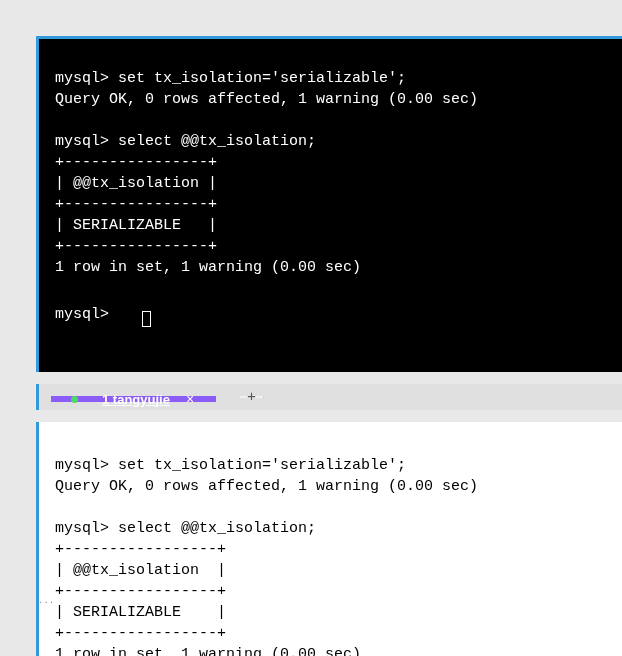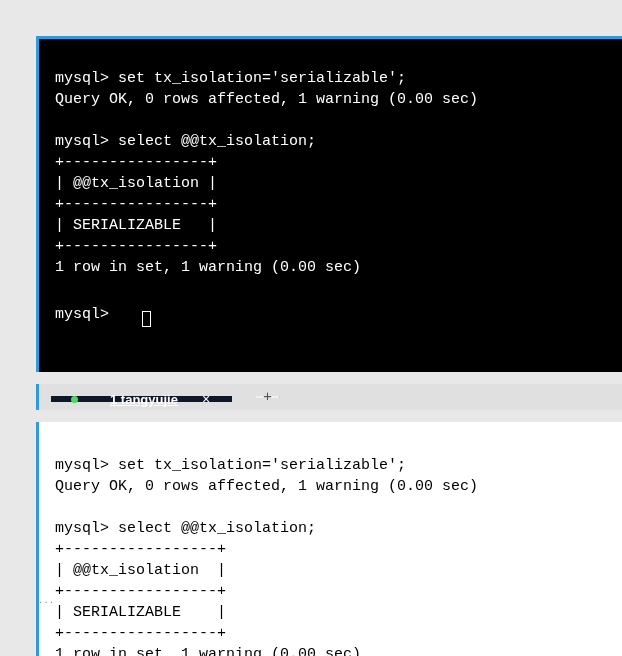--- a/index.html
+++ b/index.html
@@ -27,26 +27,26 @@
     }
     .tab-bar {
       background: #e0e0e0;
       height: 26px;
       display: flex;
       align-items: stretch;
       border-left: 3px solid #3399dd;
       border-right: 3px solid #3399dd;
     }
     .tab {
-      background: #0f172a;
+      background: #8b5cf6;
       color: #fff;
       padding: 3px 10px 3px 8px;
       display: flex;
       align-items: center;
-      gap: 8px;
+      gap: 0;
       font-family: "Segoe UI", sans-serif;
       font-size: 13px;
     }
     .tab-dot {
       width: 7px;
       height: 7px;
       background: #4cd964;
       border-radius: 50%;
       display: inline-block;
     }

